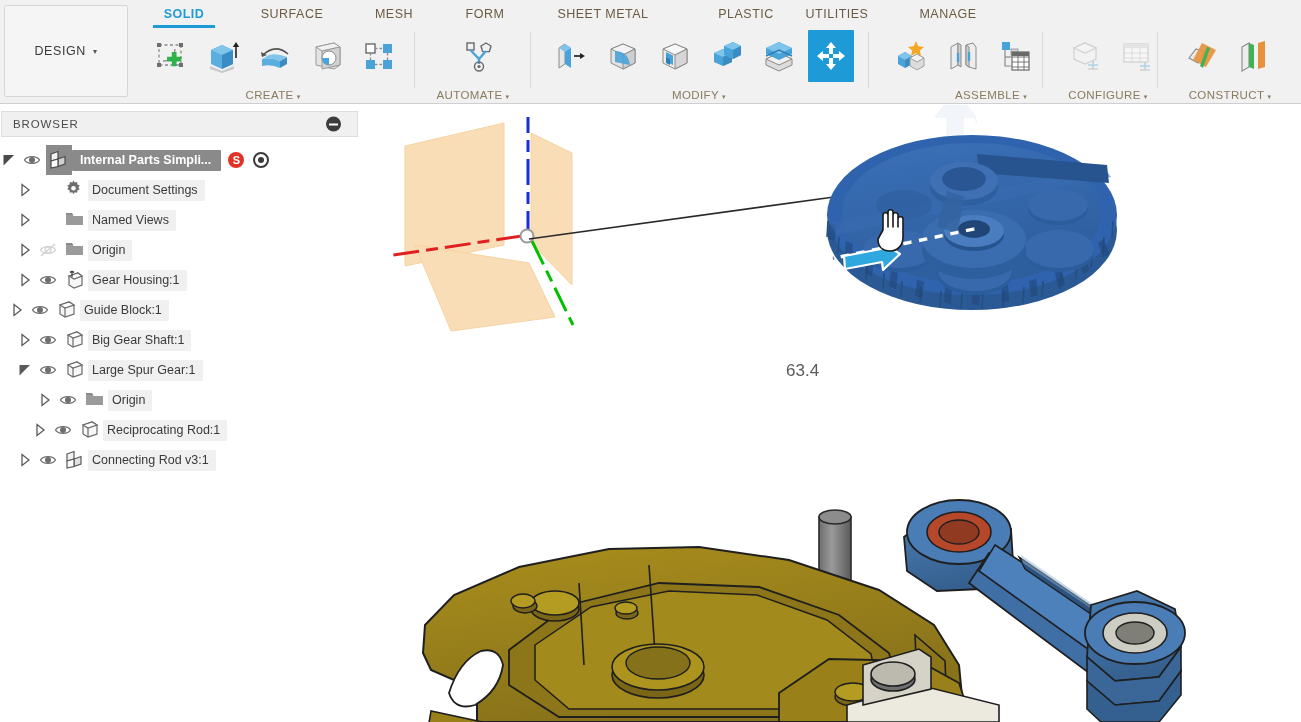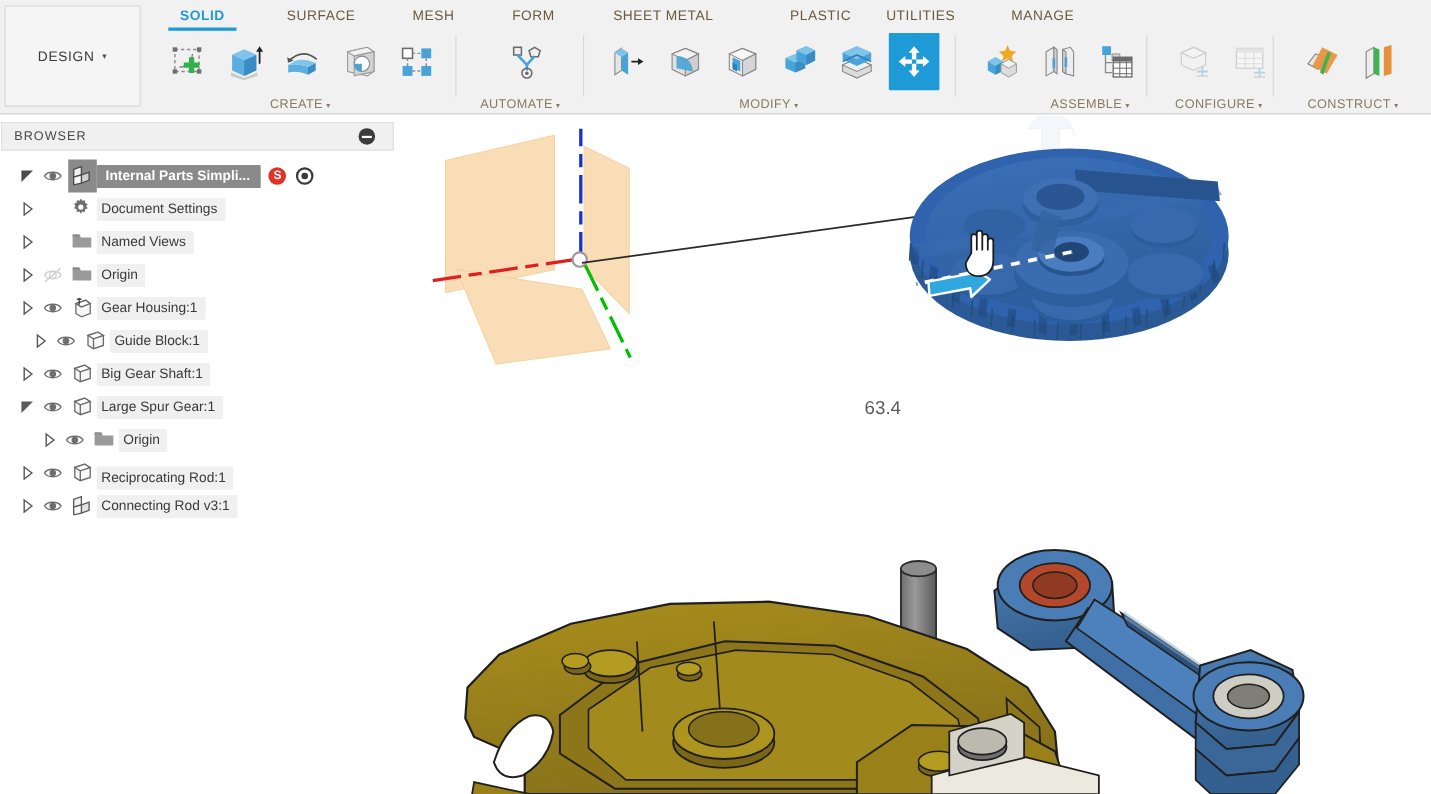--- a/index.html
+++ b/index.html
@@ -409,21 +409,21 @@
       </div>
     </div>
   </div>
 
   <div id="browser">
     <div id="browser-header">
       <span class="btitle">BROWSER</span>
       <div id="collapse-icon"></div>
     </div>
     <div id="tree">
-        <div class="trow root" style="padding-left: 16px;">
+        <div class="trow root" style="padding-left: 0px;">
           <div class="twist">
             <span style="position:absolute;left:2px;top:8px;"><svg width="14" height="14" viewBox="0 0 14 14">
                 <path d="M1.5 2 L12 2 L1.5 12.5 Z" fill="#4a4a4a"></path>
               </svg></span>
           </div>
           <div class="eye">
             <span style="position:absolute;left:3px;top:6px;"><svg width="18" height="18" viewBox="0 0 18 18">
                 <path d="M1.5 9 C4 4.5 14 4.5 16.5 9 C14 13.5 4 13.5 1.5 9Z" fill="none" stroke="#6e6e6e" stroke-width="1.3"></path>
                 <circle cx="9" cy="9" r="3" fill="#6e6e6e"></circle>
               </svg></span>
@@ -504,21 +504,21 @@
           </div>
           <div class="titem-ico">
             <span style="position:absolute;left:3px;top:5px;"><svg width="19" height="19" viewBox="0 0 19 19">
                 <path d="M4 6 L13 3 L17 6 L17 15 L9 18 L4 15 Z" fill="#f7f7f7" stroke="#6a6a6a" stroke-width="1.2"></path>
                 <path d="M4 6 L13 3 L17 6 L9 9 Z" fill="#ffffff" stroke="#6a6a6a" stroke-width="1.2"></path>
                 <path d="M7 1 v6 M5 2.5 q2 -2 4 0" fill="none" stroke="#3a3a3a" stroke-width="1.2"></path>
               </svg></span>
           </div>
           <div class="tlabel">Gear Housing:1</div>
         </div>
-        <div class="trow" style="padding-left: 28px;">
+        <div class="trow" style="padding-left: 8px;">
           <div class="twist">
             <span style="position:absolute;left:2px;top:8px;"><svg width="14" height="14" viewBox="0 0 14 14">
                 <path d="M4 1.5 L11 7 L4 12.5 Z" fill="none" stroke="#5a5a5a" stroke-width="1.3"></path>
               </svg></span>
           </div>
           <div class="eye">
             <span style="position:absolute;left:3px;top:6px;"><svg width="18" height="18" viewBox="0 0 18 18">
                 <path d="M1.5 9 C4 4.5 14 4.5 16.5 9 C14 13.5 4 13.5 1.5 9Z" fill="none" stroke="#6e6e6e" stroke-width="1.3"></path>
                 <circle cx="9" cy="9" r="3" fill="#6e6e6e"></circle>
               </svg></span>
@@ -587,21 +587,21 @@
               </svg></span>
           </div>
           <div class="titem-ico">
             <span style="position:absolute;left:3px;top:5px;"><svg width="19" height="17" viewBox="0 0 19 17">
                 <path d="M1 4 L7 4 L8.5 6 L18 6 L18 15 L1 15 Z" fill="#9a9a9a"></path>
                 <path d="M1 3 L7 3 L8.4 5 L1 5Z" fill="#8a8a8a"></path>
               </svg></span>
           </div>
           <div class="tlabel">Origin</div>
         </div>
-        <div class="trow" style="padding-left: 16px; align-items: flex-end;">
+        <div class="trow" style="padding-left: 31px;">
           <div class="twist">
             <span style="position:absolute;left:2px;top:8px;"><svg width="14" height="14" viewBox="0 0 14 14">
                 <path d="M4 1.5 L11 7 L4 12.5 Z" fill="none" stroke="#5a5a5a" stroke-width="1.3"></path>
               </svg></span>
           </div>
           <div class="eye">
             <span style="position:absolute;left:3px;top:6px;"><svg width="18" height="18" viewBox="0 0 18 18">
                 <path d="M1.5 9 C4 4.5 14 4.5 16.5 9 C14 13.5 4 13.5 1.5 9Z" fill="none" stroke="#6e6e6e" stroke-width="1.3"></path>
                 <circle cx="9" cy="9" r="3" fill="#6e6e6e"></circle>
               </svg></span>

